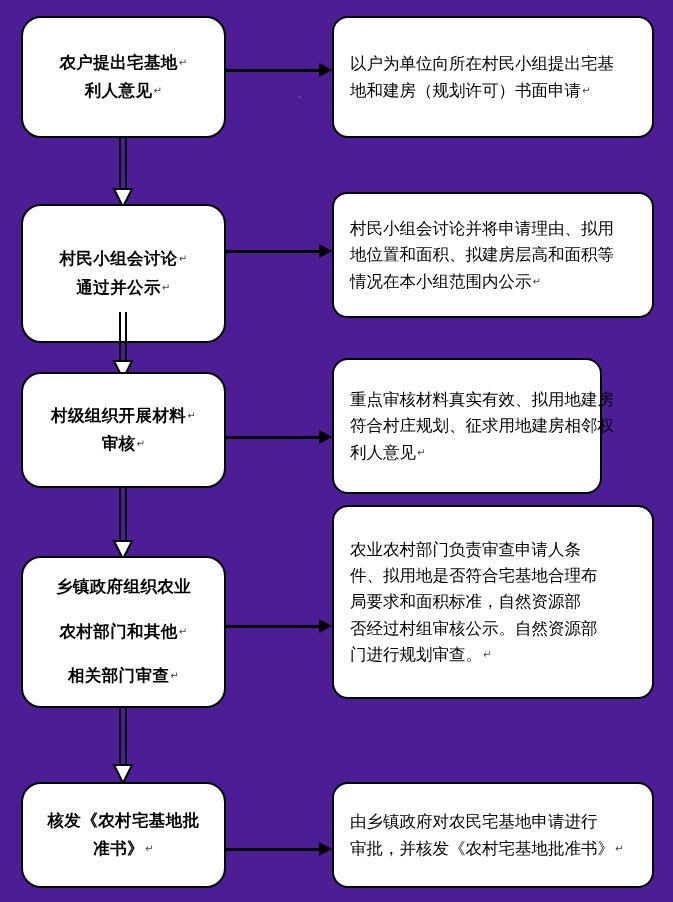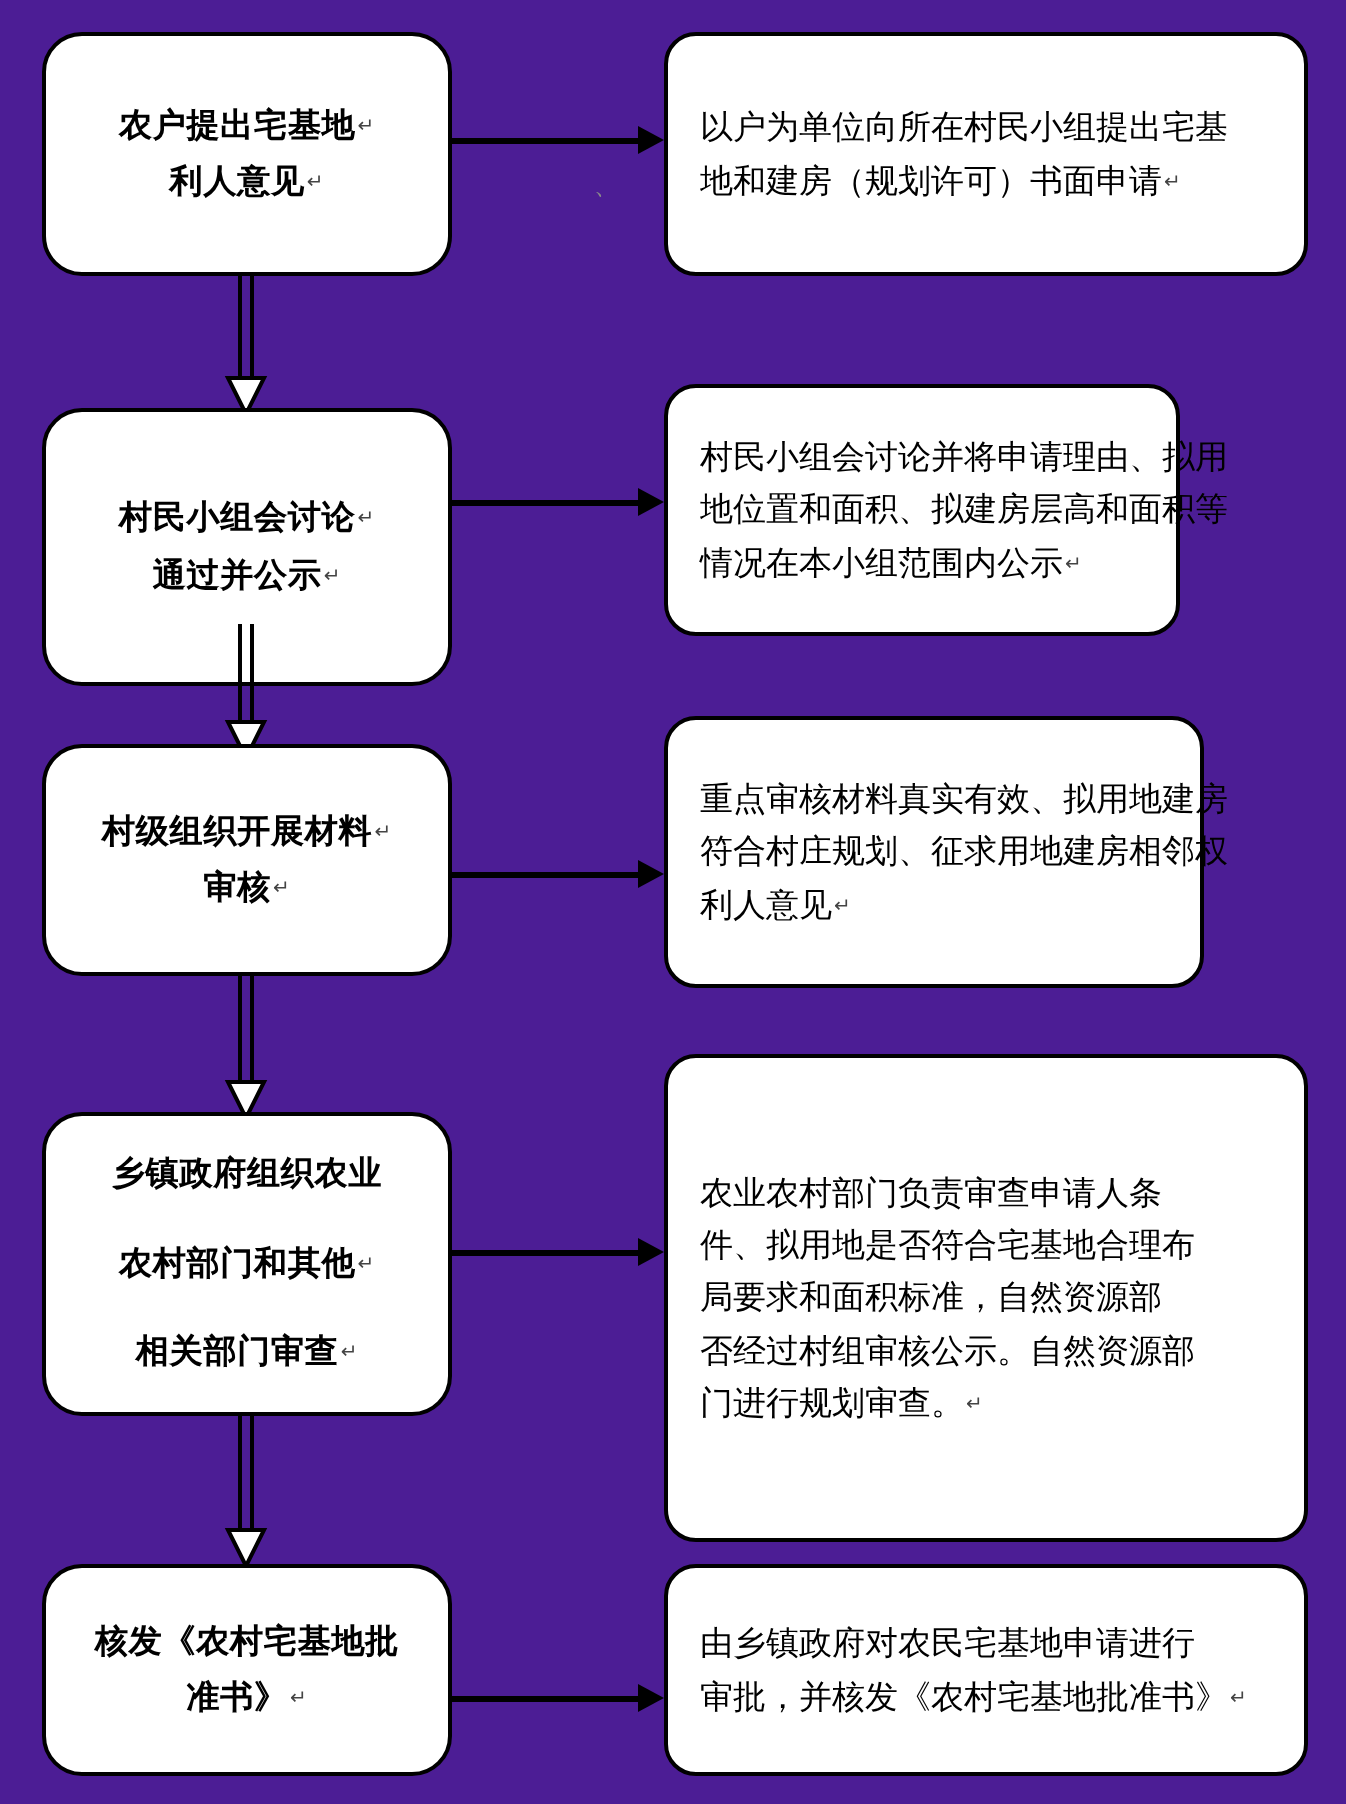--- a/index.html
+++ b/index.html
@@ -168,21 +168,21 @@
   <div class="box left" style="left:21px; top:204px; width:205px; height:139px;">
     <span class="line"><span>村民小组会讨论</span><span class="cr">↵</span></span>
     <span class="line"><span>通过并公示</span><span class="cr">↵</span></span>
   </div>
 
   <div class="h-arrow" style="left:226px; top:244px; width:106px;">
     <div class="shaft" style="width:94px;"></div>
     <div class="head" style="left:93px;"></div>
   </div>
 
-  <div class="box right" style="left:332px; top:192px; width:258px; height:126px;">
+  <div class="box right" style="left:332px; top:192px; width:322px; height:126px;border-radius:15px;">
     <div class="inner">
       <span class="line"><span>村民小组会讨论并将申请理由、拟用</span></span>
       <span class="line"><span>地位置和面积、拟建房层高和面积等</span></span>
       <span class="line"><span>情况在本小组范围内公示</span><span class="cr">↵</span></span>
     </div>
   </div>
 
   <div class="v-arrow" style="left:112px; top:312px; height:68px;">
     <div class="stem-l" style="height:50px;"></div>
     <div class="stem-r" style="height:50px;"></div>
@@ -225,21 +225,21 @@
     <span class="line"><span>乡镇政府组织农业</span></span>
     <span class="line"><span>农村部门和其他</span><span class="cr">↵</span></span>
     <span class="line"><span>相关部门审查</span><span class="cr">↵</span></span>
   </div>
 
   <div class="h-arrow" style="left:226px; top:619px; width:106px;">
     <div class="shaft" style="width:94px;"></div>
     <div class="head" style="left:93px;"></div>
   </div>
 
-  <div class="box right" style="left:332px; top:527px; width:322px; height:244px;border-radius:16px;">
+  <div class="box right" style="left:332px; top:505px; width:322px; height:194px;border-radius:16px;">
     <div class="inner">
       <span class="line"><span>农业农村部门负责审查申请人条</span></span>
       <span class="line"><span>件、拟用地是否符合宅基地合理布</span></span>
       <span class="line"><span>局要求和面积标准，自然资源部</span></span>
       <span class="line"><span>否经过村组审核公示。自然资源部</span></span>
       <span class="line"><span>门进行规划审查。</span><span class="cr">↵</span></span>
     </div>
   </div>
 
   <div class="v-arrow" style="left:112px; top:708px; height:76px;">

